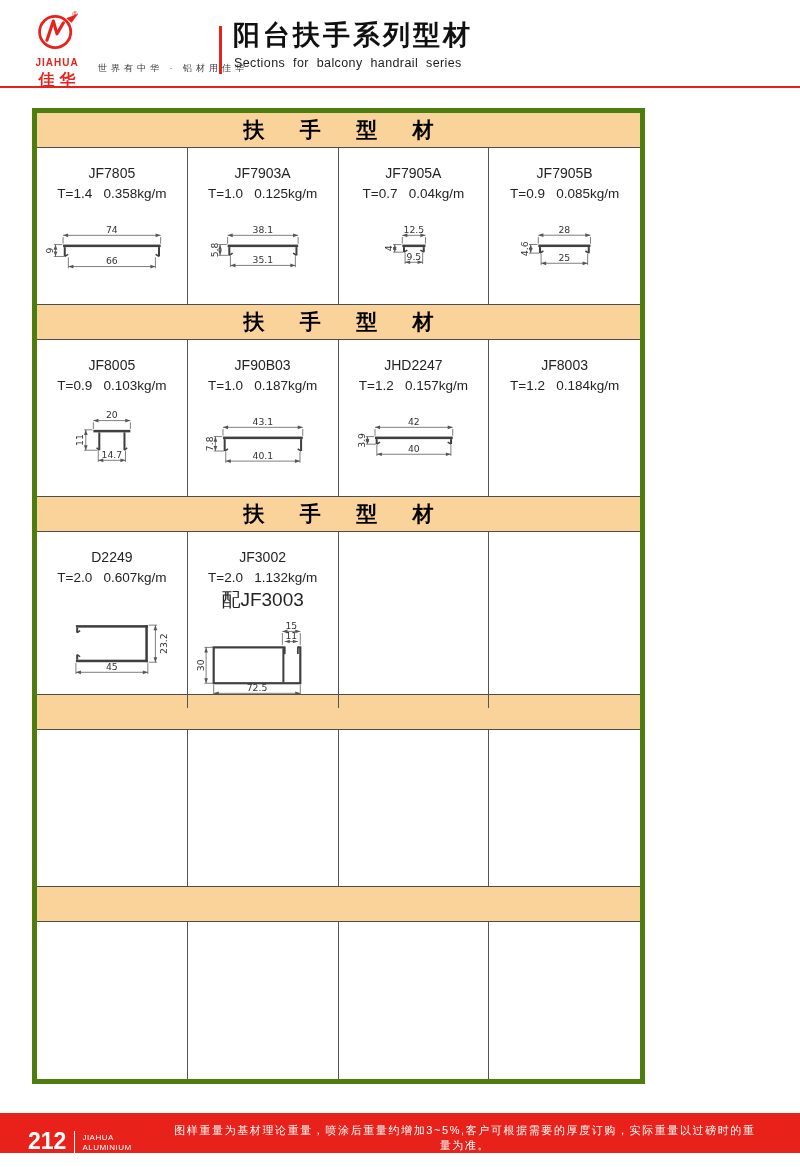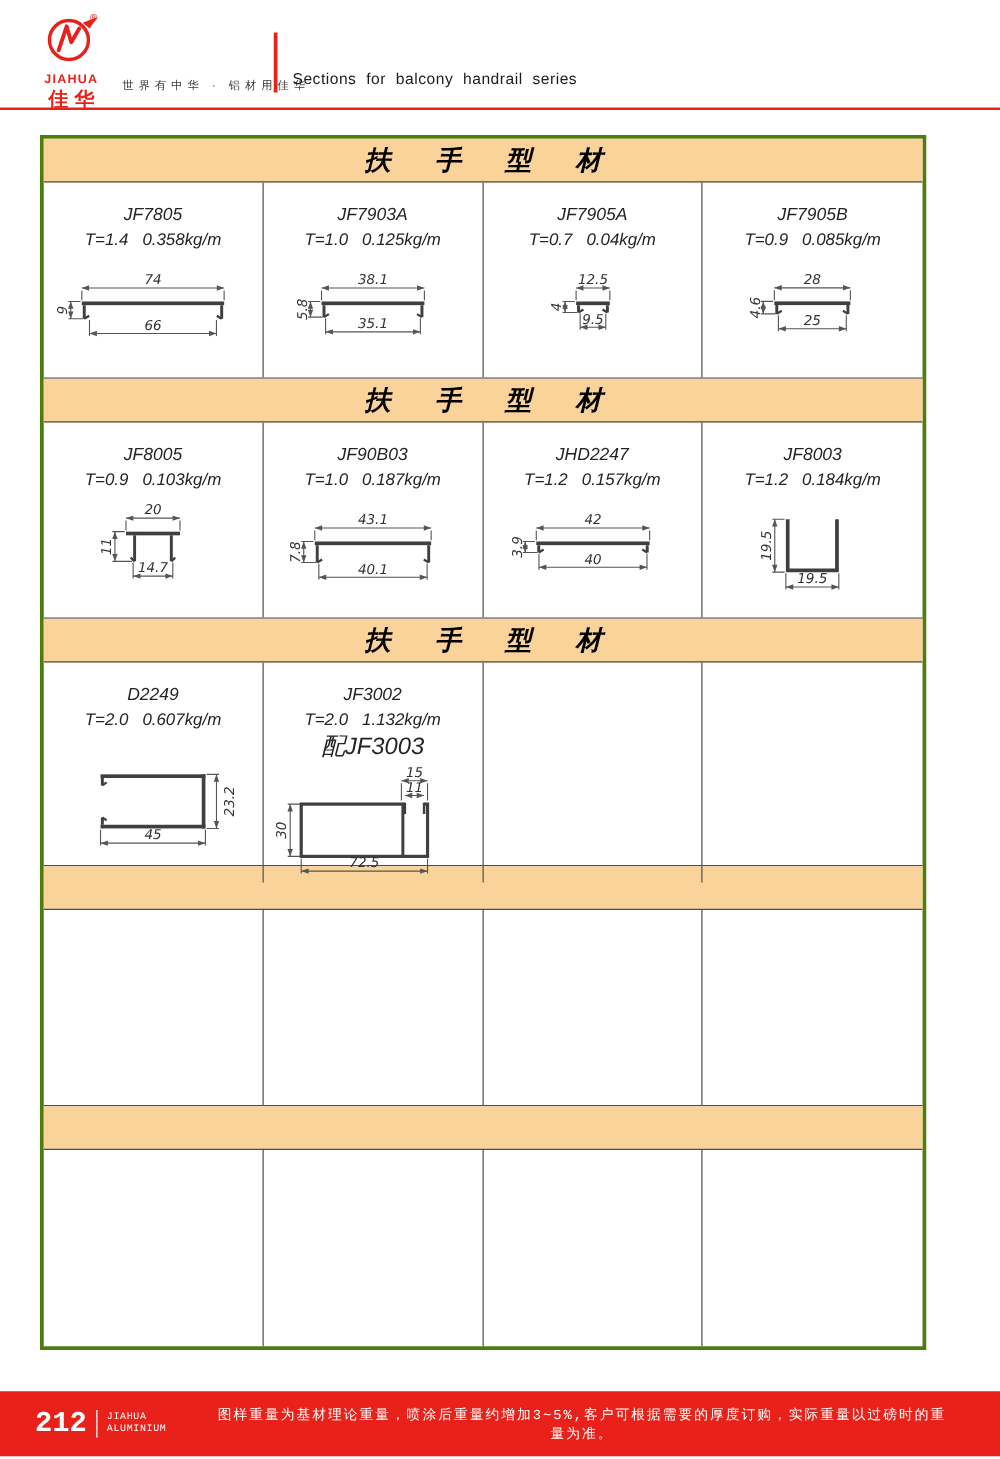--- a/index.html
+++ b/index.html
@@ -14,39 +14,39 @@
   .logo-en{color:var(--red);font-weight:bold;font-size:10px;letter-spacing:1px;line-height:1;}
   .logo-cn{color:var(--red);font-weight:bold;font-size:16px;letter-spacing:5px;line-height:1.2;margin-top:2px;padding-left:5px;}
   .brand{position:absolute;left:95px;top:16px;font-size:36px;font-weight:bold;color:#141414;
     font-family:"DejaVu Sans","Liberation Sans",sans-serif;letter-spacing:2px;line-height:1;}
   .slogan{position:absolute;left:98px;top:62px;font-size:9px;color:#3a3a3a;letter-spacing:4px;}
   .vdiv{position:absolute;left:219px;top:26px;width:3px;height:48px;background:var(--red);}
   .title-cn{position:absolute;left:233px;top:22px;font-size:27px;font-weight:bold;color:#101010;letter-spacing:3px;line-height:1;}
   .title-en{position:absolute;left:234px;top:56px;font-size:12.5px;color:#1d1d1d;letter-spacing:.4px;word-spacing:4px;}
   .red-rule{position:absolute;left:0;top:86px;width:800px;height:2px;background:var(--red);}
   
-  .ptable{position:absolute;left:32px;top:108px;width:709px;border:3px solid #4d7c0f;box-sizing:border-box;font-style:italic;}
+  .ptable{position:absolute;left:32px;top:108px;width:613px;border:5px solid #4d7c0f;box-sizing:border-box;}
   .band{height:34px;background:var(--tan);border-bottom:1px solid #4d4d4d;
     display:flex;align-items:center;justify-content:center;}
   .band span{font-size:21px;font-weight:bold;color:#000;letter-spacing:14px;padding-left:14px;
     font-family:"DejaVu Sans","Liberation Sans",sans-serif;}
   .row{display:grid;grid-template-columns:repeat(4,1fr);border-bottom:1px solid #4d4d4d;}
   .row:last-child{border-bottom:none;}
   .row{height:156px;}
   .row-2{height:162px;}
   .row-4{height:157px;}
   .cell{border-right:1px solid #555;display:flex;flex-direction:column;align-items:center;min-width:0;}
   .cell:last-child{border-right:none;}
   .model{margin-top:17px;font-size:14px;color:#242424;line-height:1.25;}
   .spec{margin-top:3px;font-size:13.5px;color:#242424;white-space:pre;line-height:1.25;}
   .extra{margin-top:2px;font-size:19px;color:#242424;line-height:1.25;}
   .drawing{flex:1;width:100%;display:flex;align-items:center;justify-content:center;}
   
-  .footer{position:absolute;left:0;top:1113px;width:800px;height:52px;background:var(--red);
-    display:flex;align-items:center;font-family:Liberation Mono, monospace;}
+  .footer{position:absolute;left:0;top:1113px;width:800px;height:40px;background:var(--red);
+    display:flex;align-items:flex-end;}
   .page-num{color:#fff;font-size:23px;font-weight:bold;margin-left:28px;line-height:1;}
   .fdiv{width:1px;height:22px;background:#fff;margin:0 7px 0 8px;}
   .fbrand{color:#fff;font-size:8px;line-height:1.25;letter-spacing:.5px;}
   .note{flex:1;text-align:center;color:#fff;font-size:11px;letter-spacing:1.6px;padding:0 42px 0 40px;}
 </style>
 </head>
 <body style="--red: #E8221A; --tan: #FAD39A;">
 
 <div class="header">
   <div class="logo">
@@ -56,20 +56,21 @@
         <path d="M14 33 L21 12 L25 26 L32 14" fill="none" stroke="#E8221A" stroke-width="3.4" stroke-linecap="round" stroke-linejoin="round"></path>
         <path d="M35 9 L48 4 L41 14 Z" fill="#E8221A"></path>
       </svg>
       <span class="logo-reg">®</span>
     </div>
     <div class="logo-en">JIAHUA</div>
     <div class="logo-cn">佳华</div>
   </div>
   <div class="slogan">世界有中华 · 铝材用佳华</div>
   <div class="vdiv"></div>
+  <div class="title-cn">阳台扶手系列型材</div>
   <div class="title-en">Sections for balcony handrail series</div>
 </div>
 <div class="red-rule"></div>
 
 <div class="ptable">
     <div class="band">
       <span>扶 手 型 材</span>
     </div>
     <div class="row row-0">
       <div class="cell">
@@ -290,37 +291,20 @@
             <line x1="33.8" y1="38" x2="33.8" y2="47" stroke="#555" stroke-width="0.9"></line>
             <polygon points="33.8,38 31.599999999999998,44 36,44" fill="#555"></polygon>
             <polygon points="33.8,47 31.599999999999998,41 36,41" fill="#555"></polygon>
             <text x="30.799999999999997" y="42.5" transform="rotate(-90 30.799999999999997 42.5)" font-size="11" fill="#333" text-anchor="middle" font-family="DejaVu Sans,sans-serif">3.9</text>
           </svg>
         </div>
       </div>
       <div class="cell">
         <div class="model">JF8003</div>
         <div class="spec">T=1.2   0.184kg/m</div>
-        <div class="drawing">
-          <svg width="178" height="96" viewBox="0 0 178 96">
-            <path d="M 69.05 20 V 61.400000000000006 H 108.95 V 20" fill="none" stroke="#3f3f3f" stroke-width="3"></path>
-            <line x1="66.55" y1="20" x2="56.55" y2="20" stroke="#555" stroke-width="0.9"></line>
-            <line x1="66.55" y1="62.900000000000006" x2="56.55" y2="62.900000000000006" stroke="#555" stroke-width="0.9"></line>
-            <line x1="58.55" y1="20" x2="58.55" y2="62.900000000000006" stroke="#555" stroke-width="0.9"></line>
-            <polygon points="58.55,20 56.349999999999994,26 60.75,26" fill="#555"></polygon>
-            <polygon points="58.55,62.900000000000006 56.349999999999994,56.900000000000006 60.75,56.900000000000006" fill="#555"></polygon>
-            <text x="55.55" y="41.45" transform="rotate(-90 55.55 41.45)" font-size="11" fill="#333" text-anchor="middle" font-family="DejaVu Sans,sans-serif">19.5</text>
-            <line x1="67.55" y1="63.900000000000006" x2="67.55" y2="76.9" stroke="#555" stroke-width="0.9"></line>
-            <line x1="110.45" y1="63.900000000000006" x2="110.45" y2="76.9" stroke="#555" stroke-width="0.9"></line>
-            <line x1="67.55" y1="74.9" x2="110.45" y2="74.9" stroke="#555" stroke-width="0.9"></line>
-            <polygon points="67.55,74.9 73.55,72.7 73.55,77.10000000000001" fill="#555"></polygon>
-            <polygon points="110.45,74.9 104.45,72.7 104.45,77.10000000000001" fill="#555"></polygon>
-            <text x="89" y="71.9" font-size="11" fill="#333" text-anchor="middle" font-family="DejaVu Sans,sans-serif">19.5</text>
-          </svg>
-        </div>
       </div>
     </div>
     <div class="band">
       <span>扶 手 型 材</span>
     </div>
     <div class="row row-2">
       <div class="cell">
         <div class="model">D2249</div>
         <div class="spec">T=2.0   0.607kg/m</div>
         <div class="drawing">

